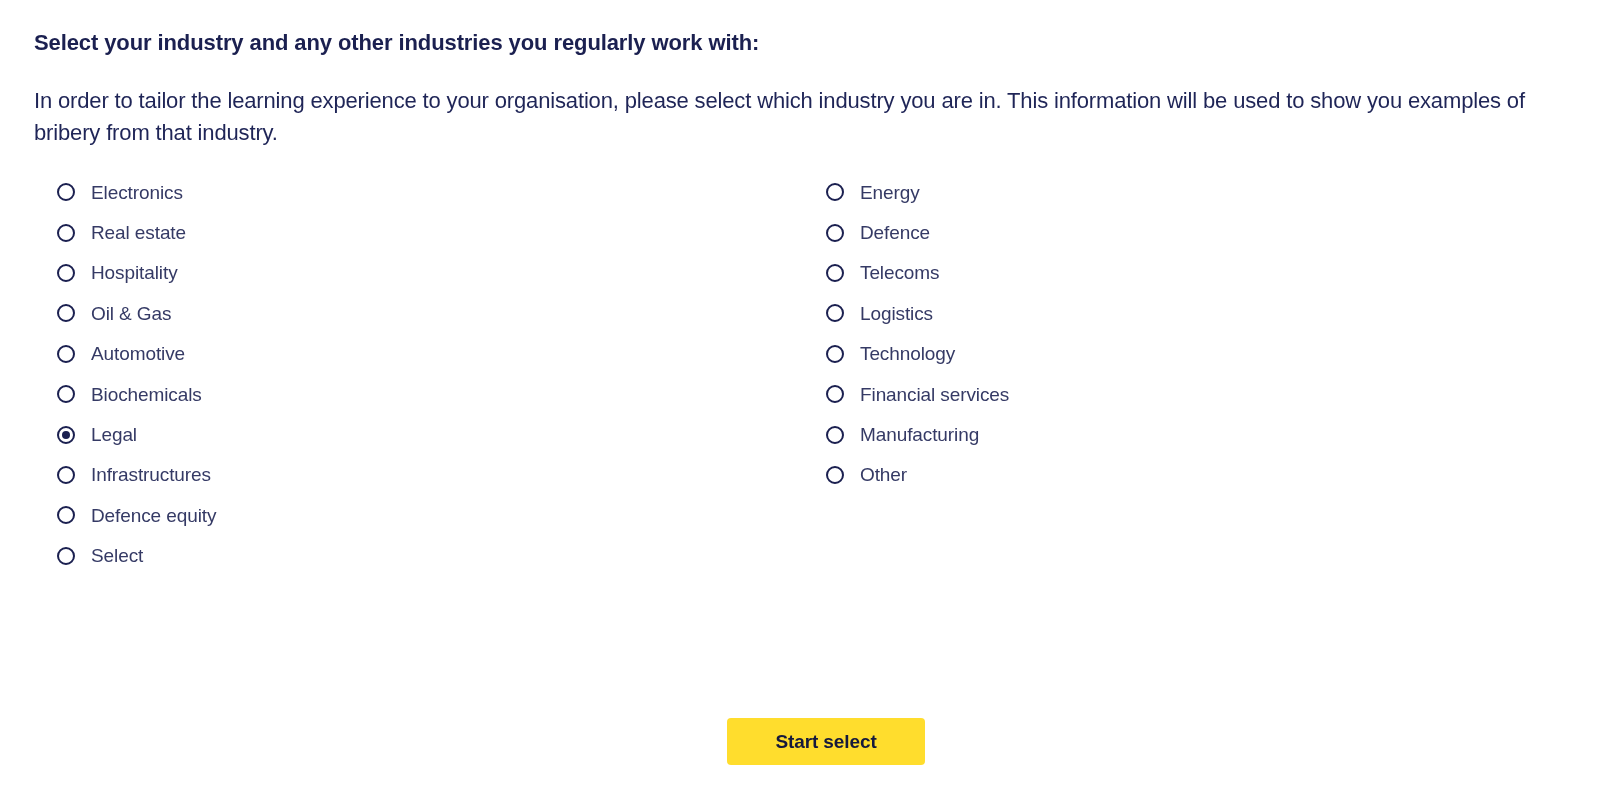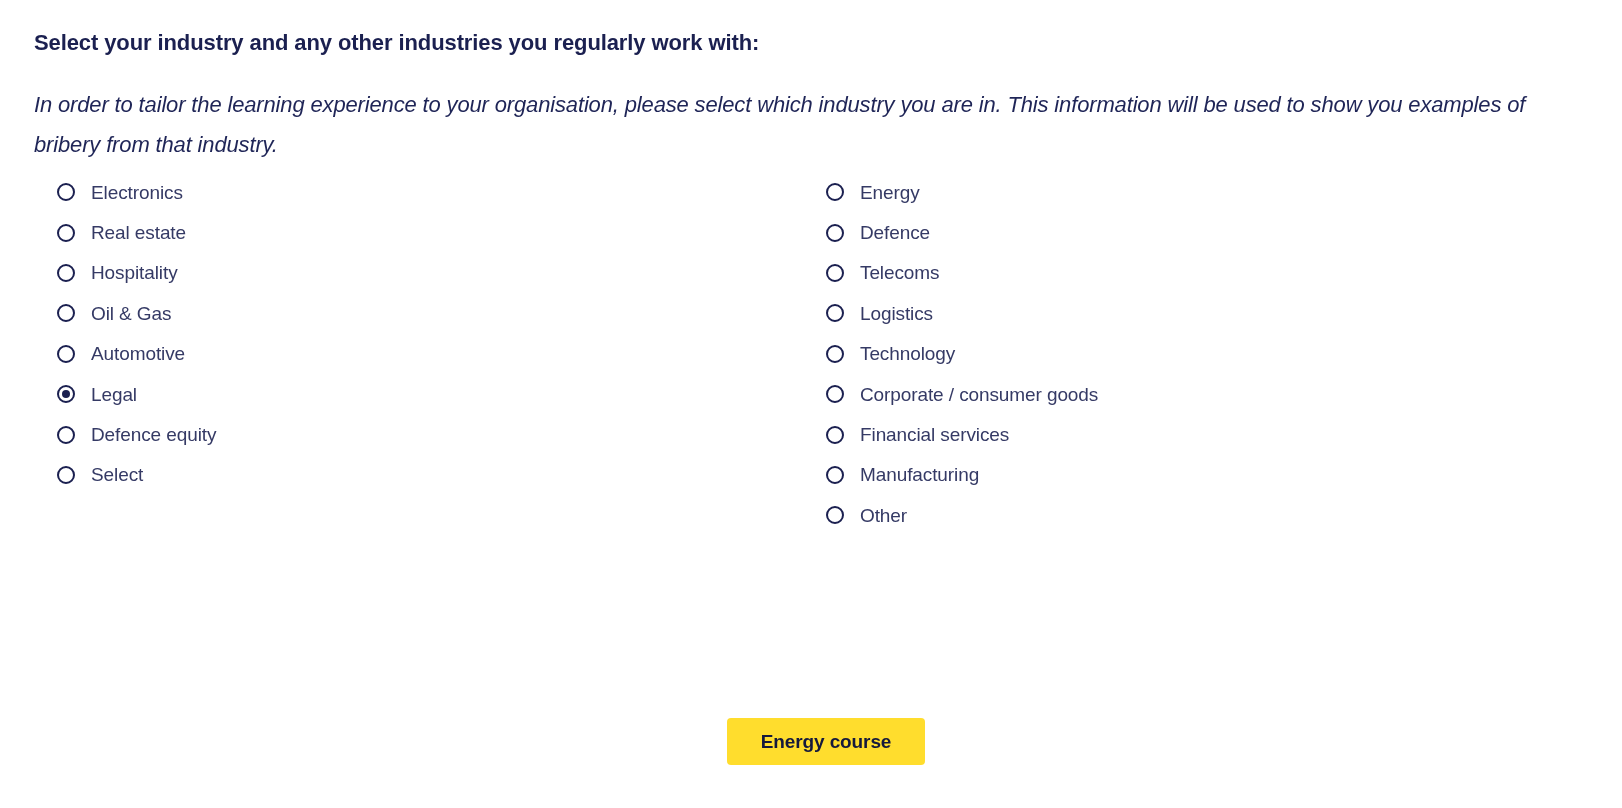--- a/index.html
+++ b/index.html
@@ -33,24 +33,23 @@
     letter-spacing: -0.1px;
     white-space: nowrap;
   }
 
   .intro {
     position: absolute;
     left: 34px;
     top: 85px;
     width: 1508px;
     font-size: 22px;
-    line-height: 40px;
+    line-height: 32px;
     color: #1f2557;
     letter-spacing: -0.15px;
-    font-style: italic;
   }
 
   .options {
     position: absolute;
     left: 0;
     top: 172px;
     width: 1358px;
     height: 410px;
   }
 
@@ -148,25 +147,33 @@
         </div>
         <div class="option-row">
           <span class="radio"></span>
           <span class="option-label">Oil &amp; Gas</span>
         </div>
         <div class="option-row">
           <span class="radio"></span>
           <span class="option-label">Automotive</span>
         </div>
         <div class="option-row">
+          <span class="radio"></span>
+          <span class="option-label">Biochemicals</span>
+        </div>
+        <div class="option-row">
           <span class="radio checked"></span>
           <span class="option-label">Legal</span>
         </div>
         <div class="option-row">
           <span class="radio"></span>
+          <span class="option-label">Infrastructures</span>
+        </div>
+        <div class="option-row">
+          <span class="radio"></span>
           <span class="option-label">Defence equity</span>
         </div>
         <div class="option-row">
           <span class="radio"></span>
           <span class="option-label">Select</span>
         </div>
       </div>
     <div class="col col-right">
         <div class="option-row">
           <span class="radio"></span>
@@ -183,34 +190,30 @@
         <div class="option-row">
           <span class="radio"></span>
           <span class="option-label">Logistics</span>
         </div>
         <div class="option-row">
           <span class="radio"></span>
           <span class="option-label">Technology</span>
         </div>
         <div class="option-row">
           <span class="radio"></span>
-          <span class="option-label">Corporate / consumer goods</span>
-        </div>
-        <div class="option-row">
-          <span class="radio"></span>
           <span class="option-label">Financial services</span>
         </div>
         <div class="option-row">
           <span class="radio"></span>
           <span class="option-label">Manufacturing</span>
         </div>
         <div class="option-row">
           <span class="radio"></span>
           <span class="option-label">Other</span>
         </div>
       </div>
   </div>
 
   <button class="start-button">
-    <span>Energy course</span>
+    <span>Start select</span>
   </button>
 
 </div>
 
 </body></html>

